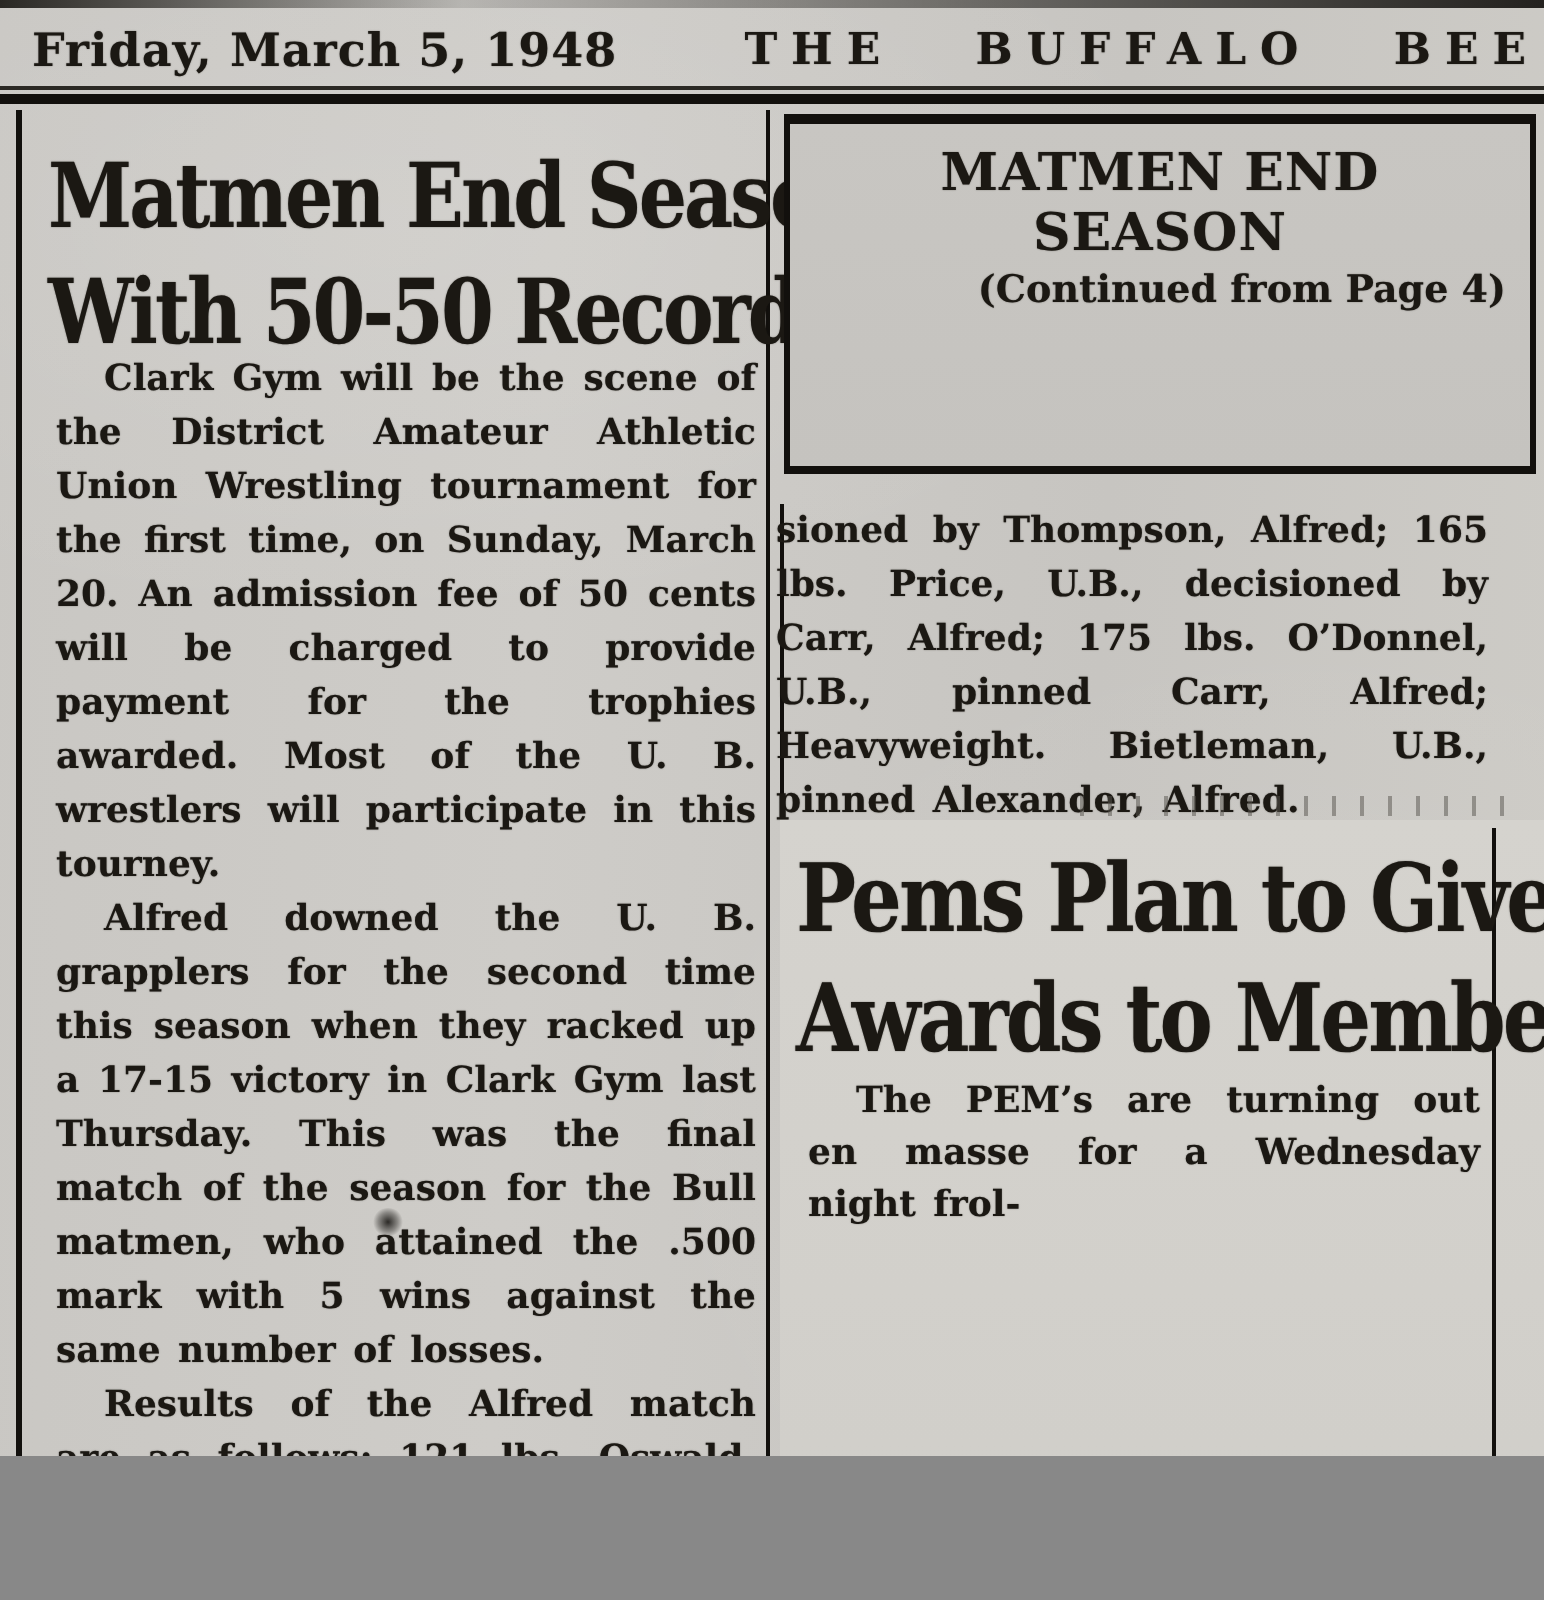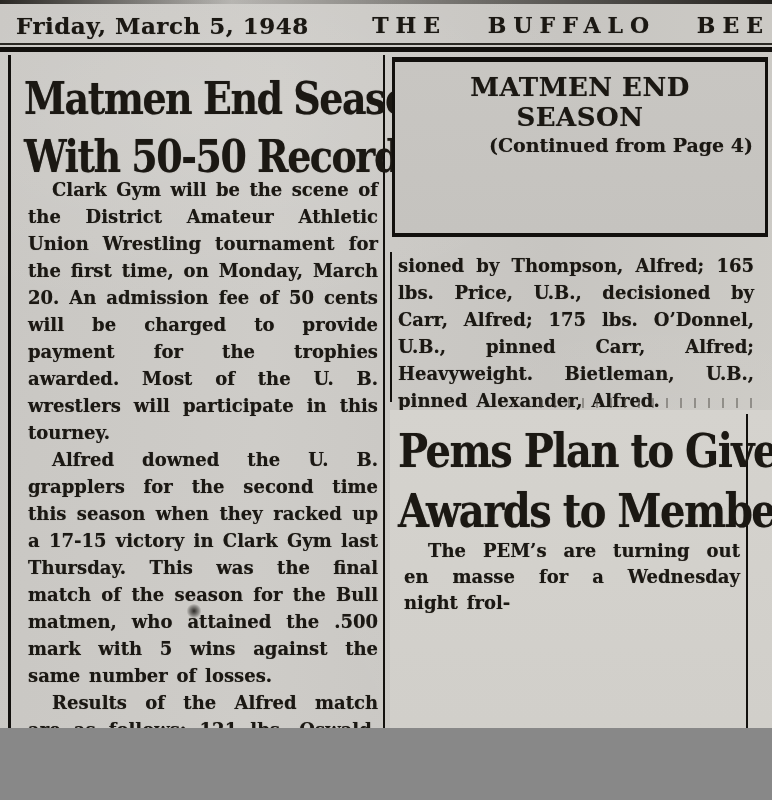--- a/index.html
+++ b/index.html
@@ -54,36 +54,36 @@
 
   <div class="rule" style="left:8px;top:55px;width:3px;height:740px;"></div>
   <div class="rule" style="left:383px;top:55px;width:2px;height:745px;"></div>
   <div class="rule" style="left:8px;top:792px;width:377px;height:3px;"></div>
 
   <div>
     <div class="headline np" style="left:24px;top:64px;">Matmen End Season</div>
     <div class="headline np" style="left:24px;top:122px;">With 50-50 Record</div>
 
     <div class="bodycol np" style="left:28px;top:176px;width:350px;">
-      <p class="ind">Clark Gym will be the scene of the District Amateur Athletic Union Wrestling tournament for the first time, on Monday, March 20. An admission fee of 50 cents will be charged to provide payment for the trophies awarded. Most of the U. B. wrestlers will participate in this tourney.</p>
+      <p class="ind">Clark Gym will be the scene of the District Amateur Athletic Union Wrestling tournament for the first time, on Sunday, March 20. An admission fee of 50 cents will be charged to provide payment for the trophies awarded. Most of the U. B. wrestlers will participate in this tourney.</p>
       <p class="ind">Alfred downed the U. B. grapplers for the second time this season when they racked up a 17-15 victory in Clark Gym last Thursday. This was the final match of the season for the Bull matmen, who attained the .500 mark with 5 wins against the same number of losses.</p>
       <p class="ind">Results of the Alfred match are as follows: 121 lbs. Oswald, U.B., pinned Hornung, Alfred; Giovino, U.B., decisioned by Bergen, Al-</p>
 
     </div>
     <div class="smudge" style="left:186px;top:604px;width:16px;height:14px;"></div>
   </div>
 
   <div class="contbox">
     <p class="boxhead np">MATMEN END SEASON</p>
     <p class="boxsub np">(Continued from Page 4)</p>
   </div>
 
   <div>
     <div class="rule" style="left:390px;top:252px;width:2px;height:150px;"></div>
-    <div class="bodycol np" style="left:398px;top:252px;width:356px;">
+    <div class="bodycol np" style="left:388px;top:252px;width:356px;">
       <p>sioned by Thompson, Alfred; 165 lbs. Price, U.B., decisioned by Carr, Alfred; 175 lbs. O’Donnel, U.B., pinned Carr, Alfred; Heavyweight. Bietleman, U.B., pinned Alexander, Alfred.</p>
     </div>
     <div class="noise-row"></div>
   </div>
 
   <div class="pems-panel"></div>
   <div>
     <div class="rule" style="left:746px;top:414px;width:2px;height:386px;"></div>
     <div class="headline np" style="left:398px;top:416px;font-size:40px;">Pems Plan to Give</div>
     <div class="headline np" style="left:398px;top:476px;font-size:40px;">Awards to Members</div>

